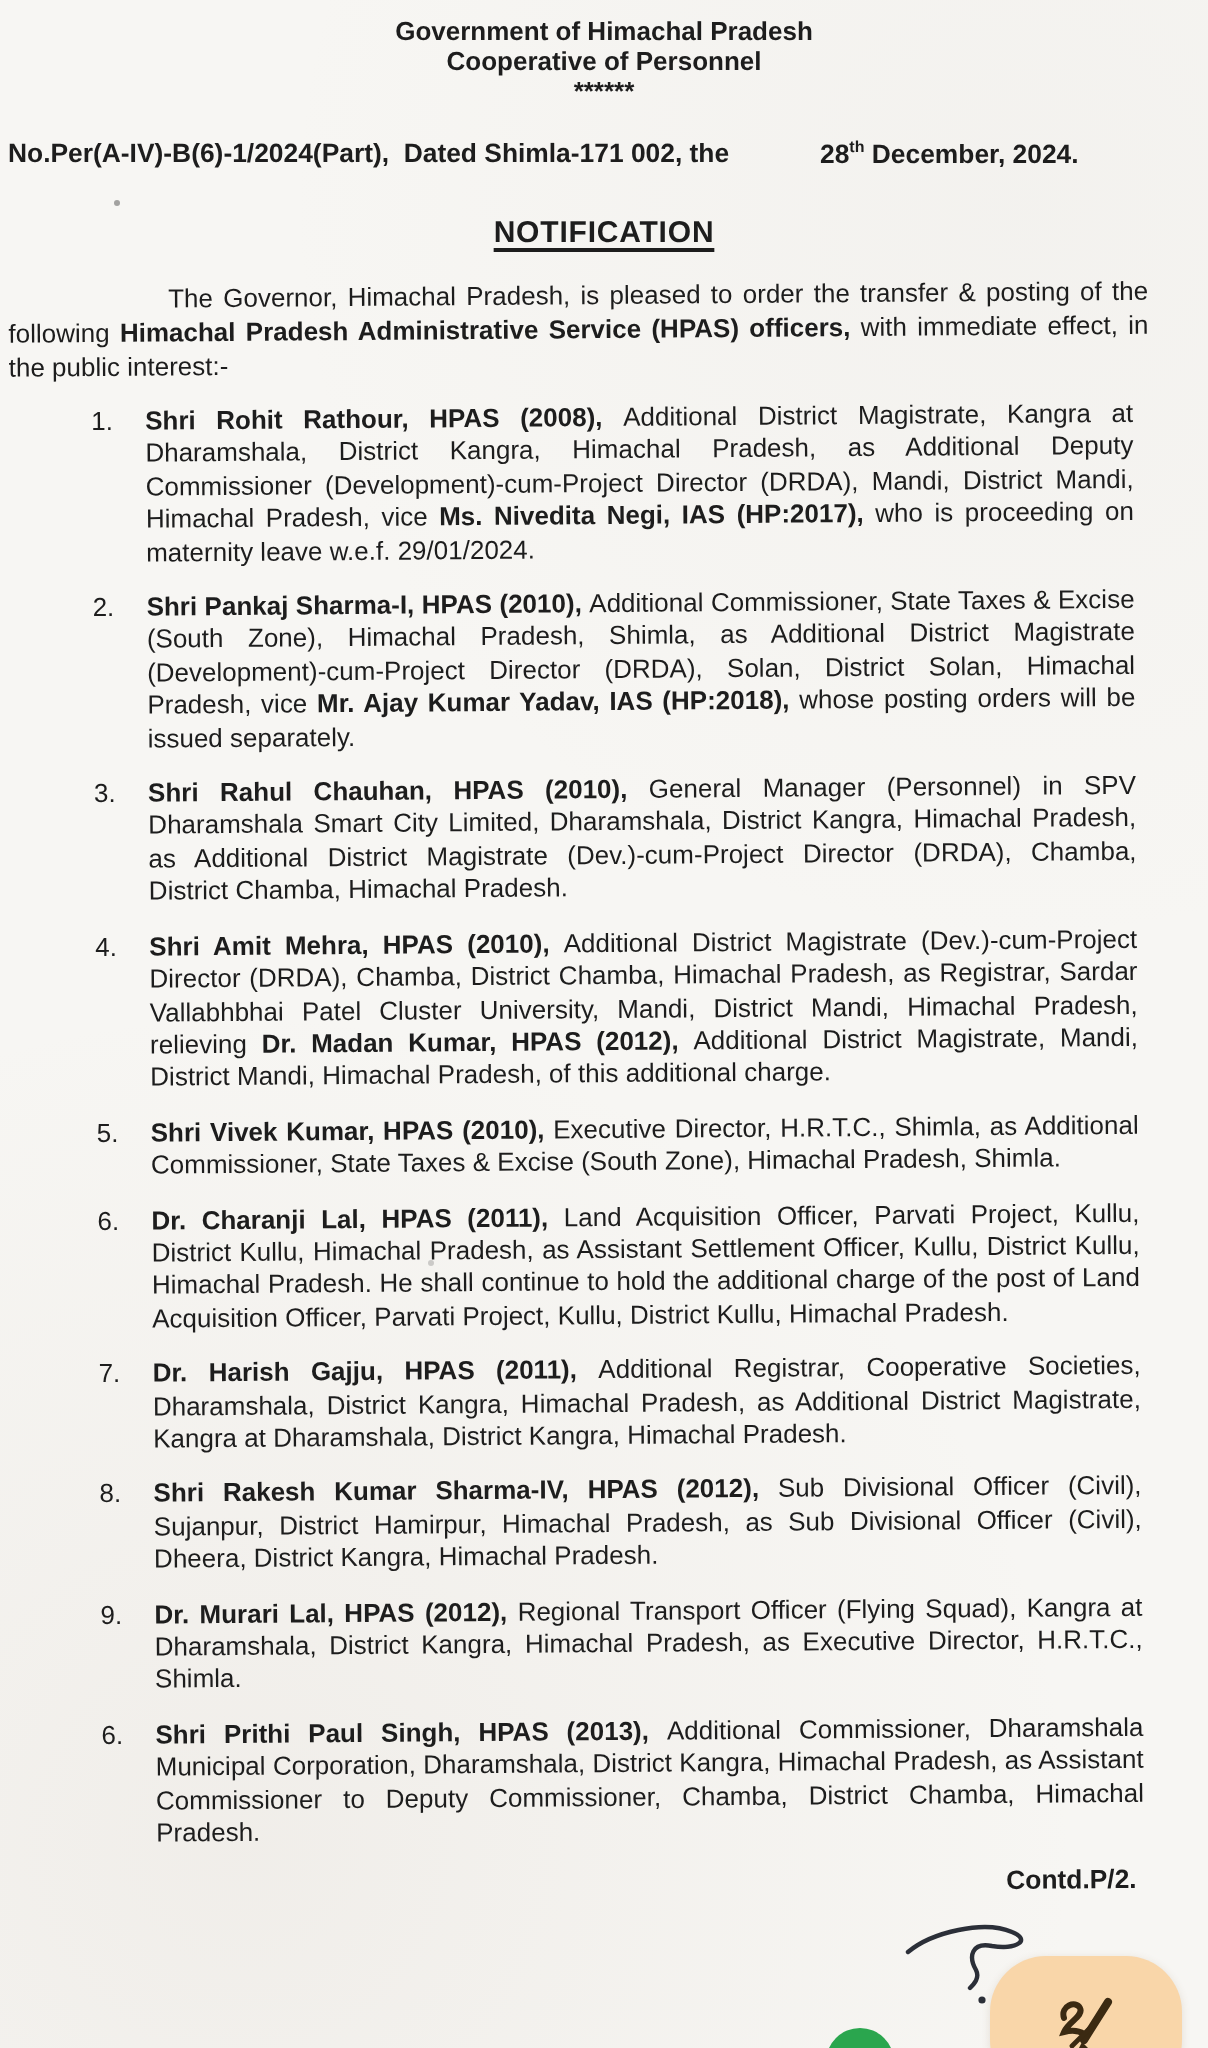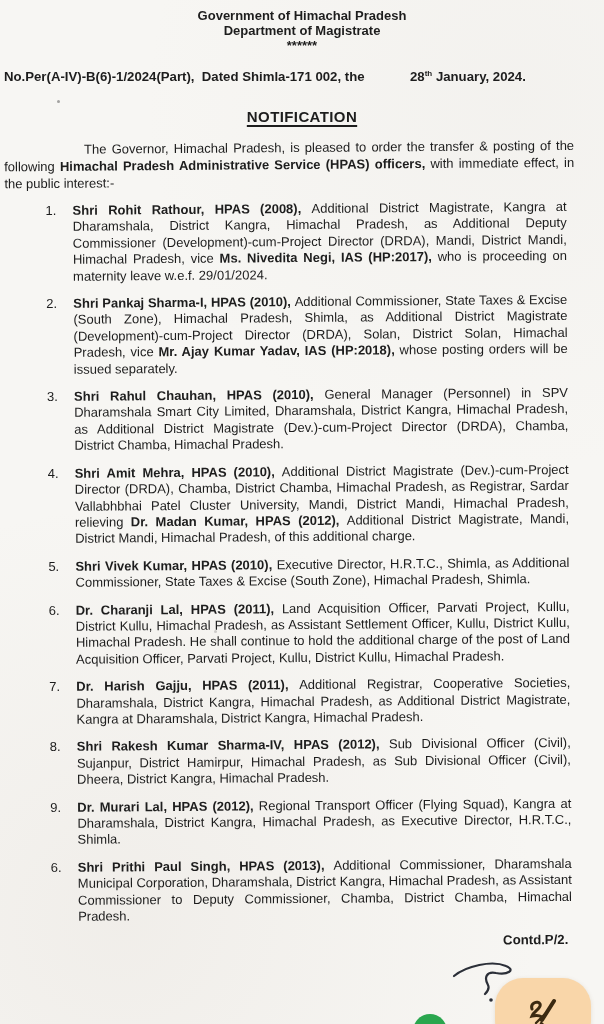--- a/index.html
+++ b/index.html
@@ -64,27 +64,27 @@
   }
   .scan-dot { position: absolute; width: 3px; height: 3px; border-radius: 50%; background: rgba(60,60,60,0.45); }
 </style>
 </head>
 <body>
 
 <div class="page" style="color: rgb(29, 29, 29);">
 
   <div class="doc-header">
     <div>Government of Himachal Pradesh</div>
-    <div>Department of Magistrate</div>
+    <div>Cooperative of Personnel</div>
     <div>******</div>
   </div>
 
   <div class="ref-row">
     <span class="ref-left">No.Per(A-IV)-B(6)-1/2024(Part),  Dated Shimla-171 002, the</span>
-    <span class="ref-date"><span>28</span><sup>th</sup><span> January, 2024.</span></span>
+    <span class="ref-date"><span>28</span><sup>th</sup><span> December, 2024.</span></span>
   </div>
 
   <h1 class="doc-title"><span>NOTIFICATION</span></h1>
 
   <div class="body-content">
     <p class="intro"><span>The Governor, Himachal Pradesh, is pleased to order the transfer &amp; posting of the following </span><span style="font-weight: 700;">Himachal Pradesh Administrative Service (HPAS) officers,</span><span> with immediate effect, in the public interest:-</span></p>
     <div class="order-list">
         <div class="order-item">
           <span class="item-num">1.</span>
           <p class="item-text"><span style="font-weight: 700;">Shri Rohit Rathour, HPAS (2008), </span><span>Additional District Magistrate, Kangra at Dharamshala, District Kangra, Himachal Pradesh, as Additional Deputy Commissioner (Development)-cum-Project Director (DRDA), Mandi, District Mandi, Himachal Pradesh, vice </span><span style="font-weight: 700;">Ms. Nivedita Negi, IAS (HP:2017), </span><span>who is proceeding on maternity leave w.e.f. 29/01/2024.</span></p>

